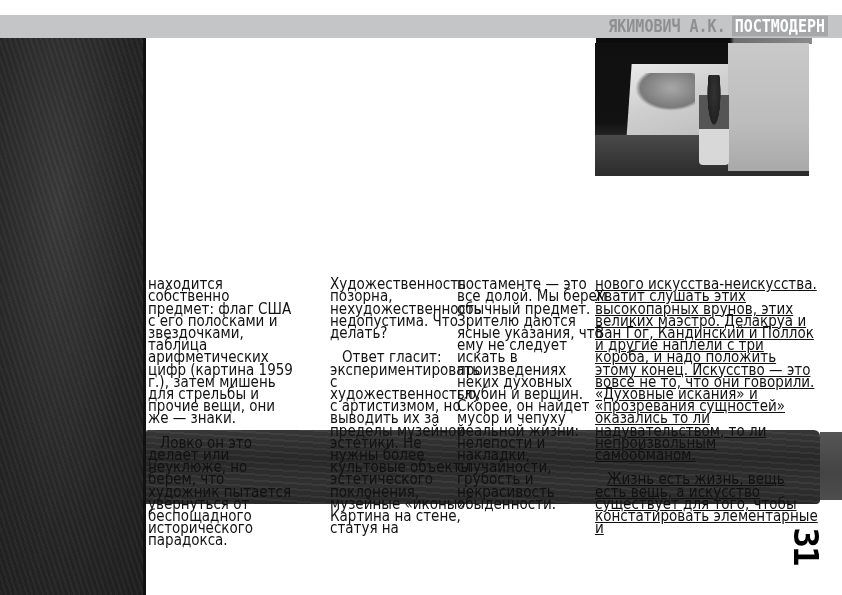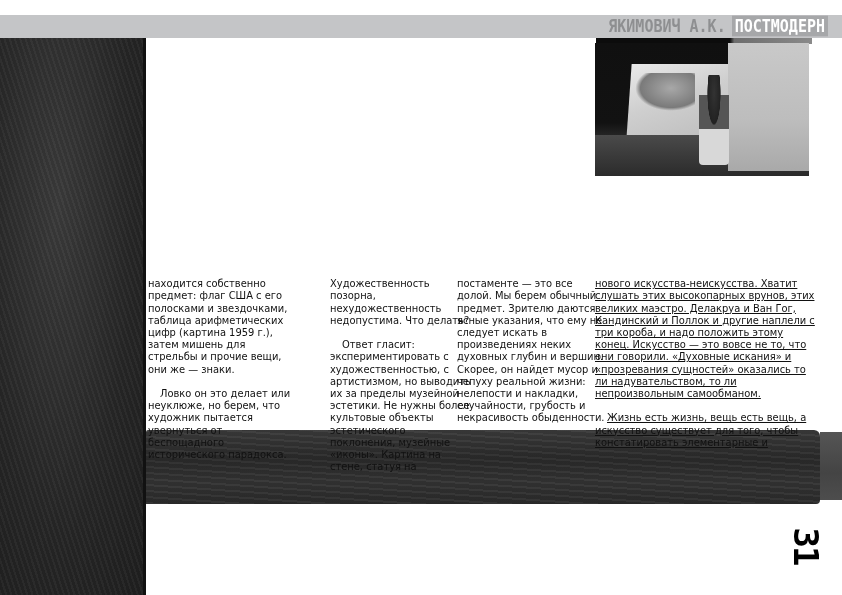--- a/index.html
+++ b/index.html
@@ -64,21 +64,21 @@
     .photo .figure-kneeling { position: absolute; left: 104px; top: 32px; width: 30px; height: 90px;
       background: radial-gradient(ellipse at 50% 20%, #333 0%, #222 30%, transparent 32%),
                   linear-gradient(180deg, transparent 0 22%, #555 22% 60%, #d8d8d8 60% 100%);
       border-radius: 10px 10px 4px 4px; }
     .photo .floor { position: absolute; left: 0; top: 92px; width: 133px; height: 41px;
       background: linear-gradient(180deg, #4a4a4a 0%, #2b2b2b 100%); }
 
     .columns { position: absolute; top: 266px; left: 0; width: 842px; }
     .col {
       position: absolute; top: 0;
-      font-size: 11px; line-height: 12.2px; color: #111;
+      font-size: 15px; line-height: 12.2px; color: #111;
       font-family: "DejaVu Sans Condensed", "DejaVu Sans", sans-serif;
       white-space: pre-line;
     }
     .col p { margin: 0; }
     .col .indent { text-indent: 12px; }
     .col-1 { left: 148px; width: 146px; }
     .col-2 { left: 294px; width: 142px; margin-left: 36px; }
     .col-3 { left: 448px; width: 152px; margin-left: 9px; }
     .col-4 { left: 595px; width: 225px; text-decoration: underline; }
 

